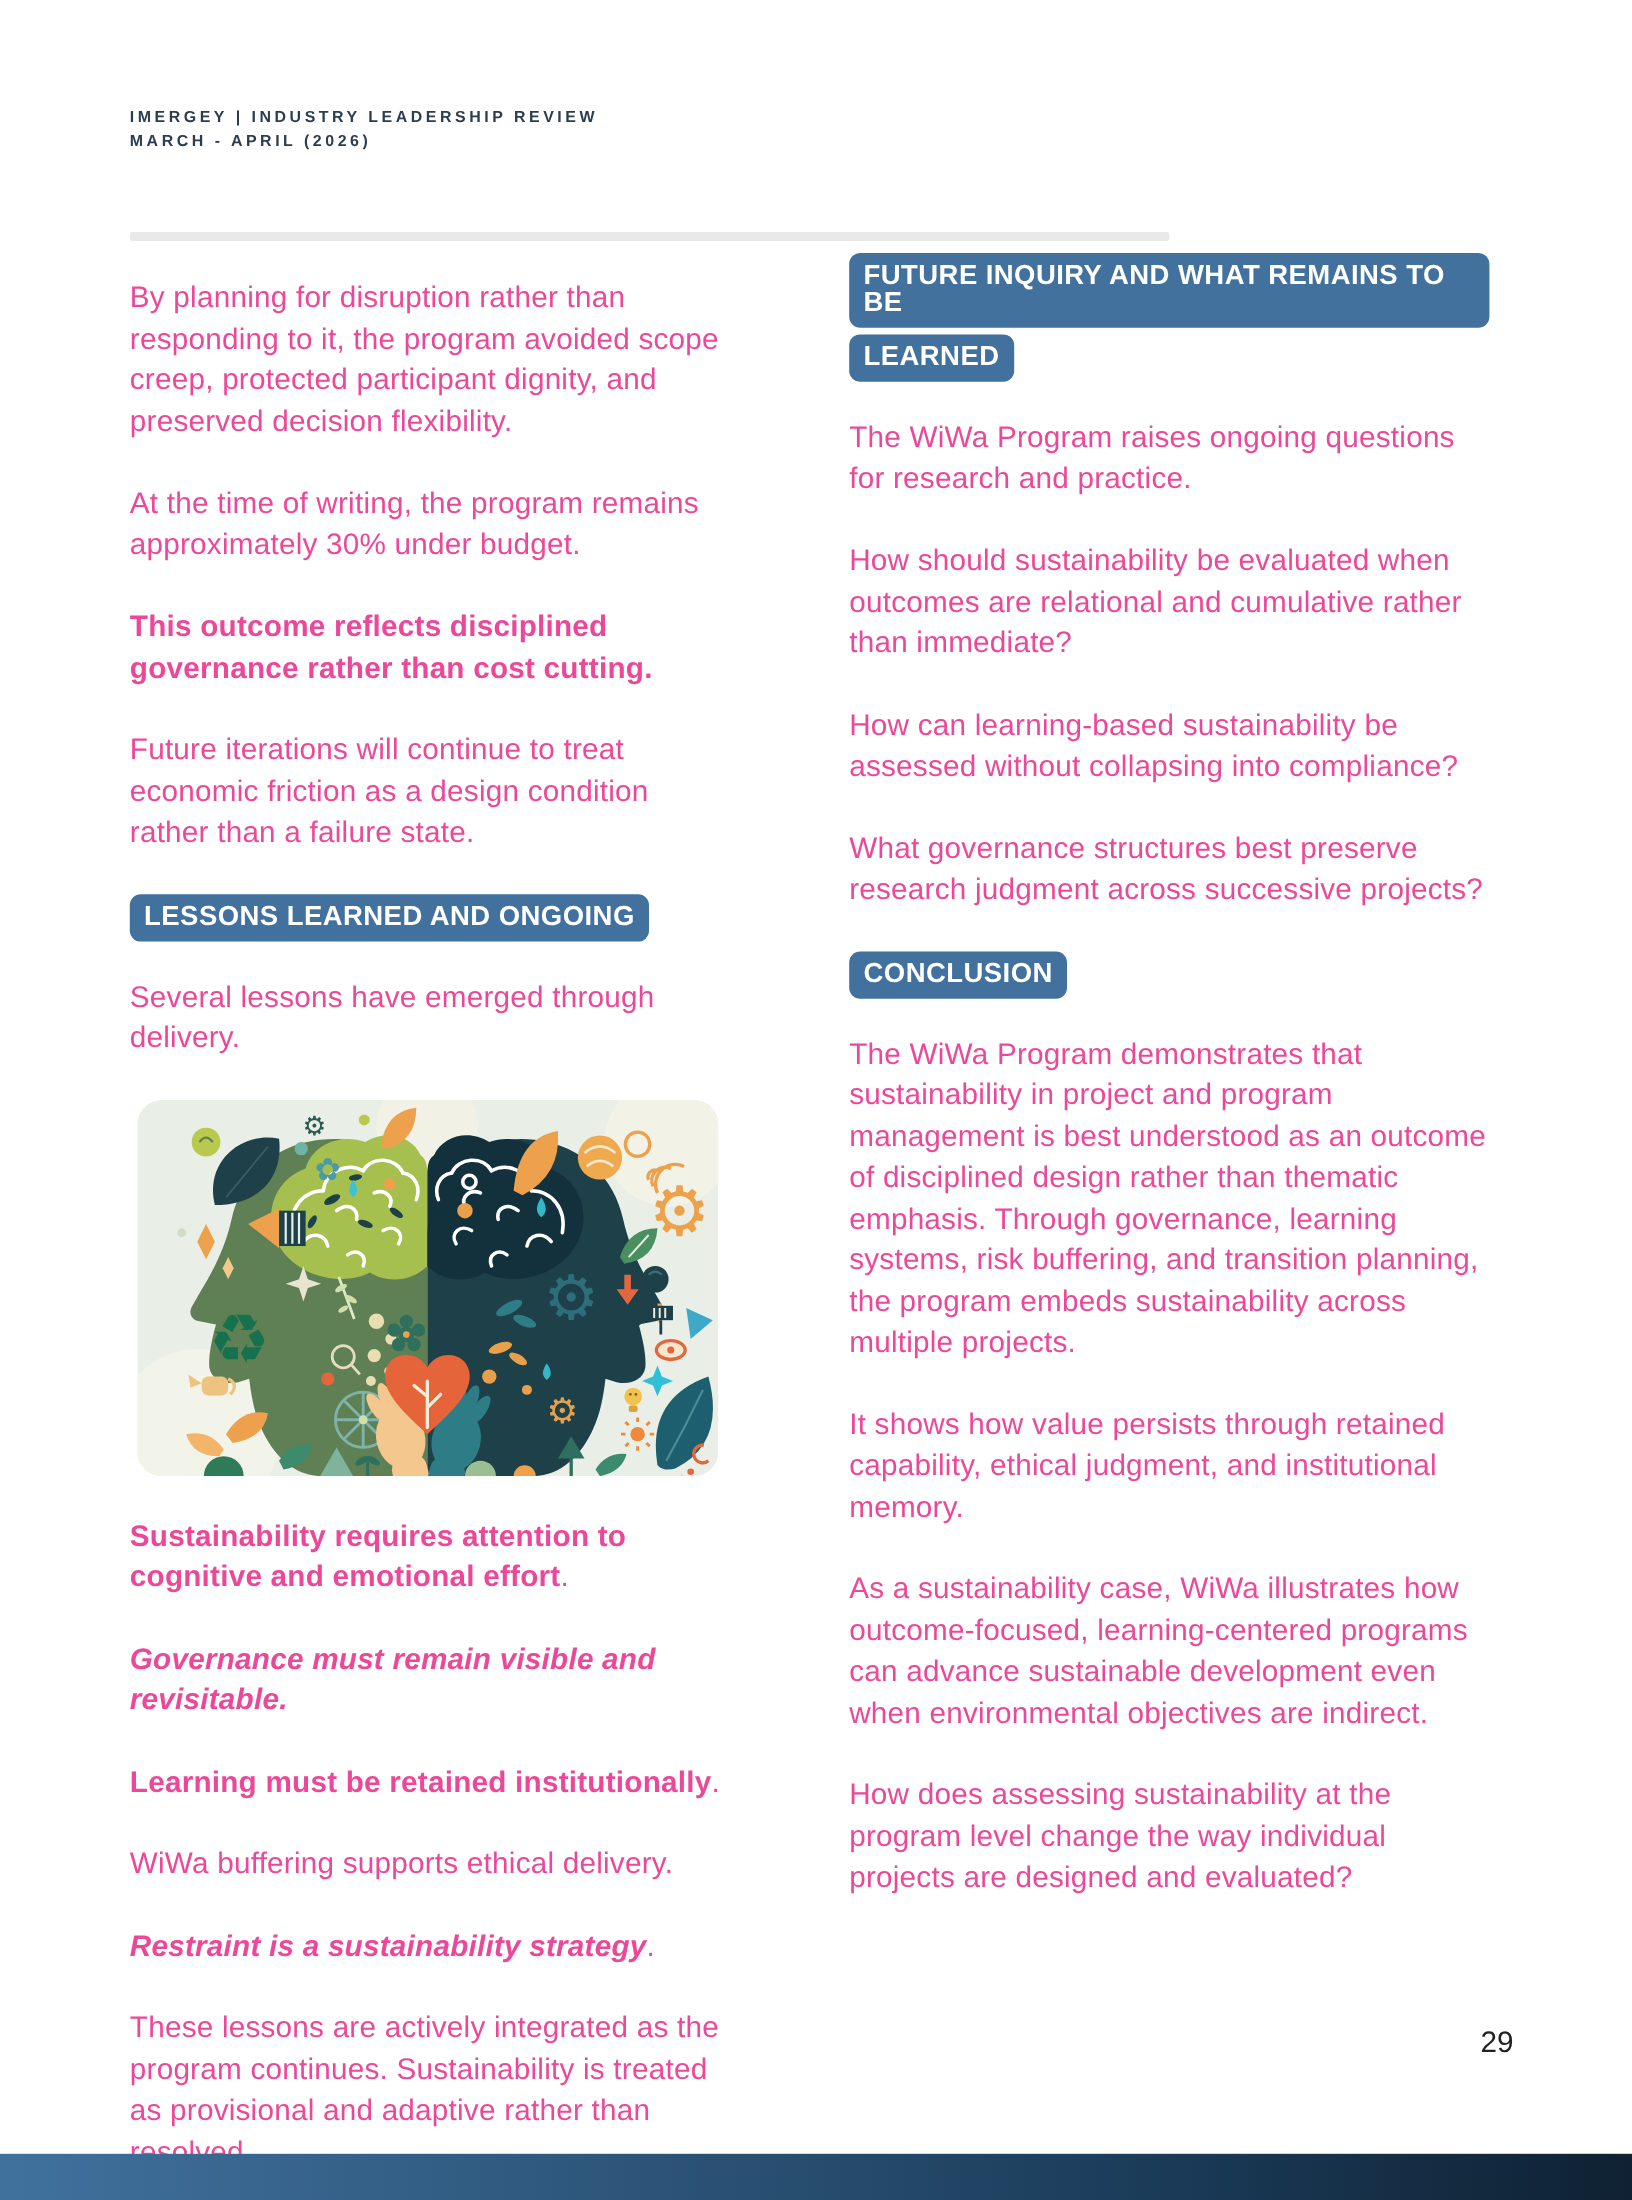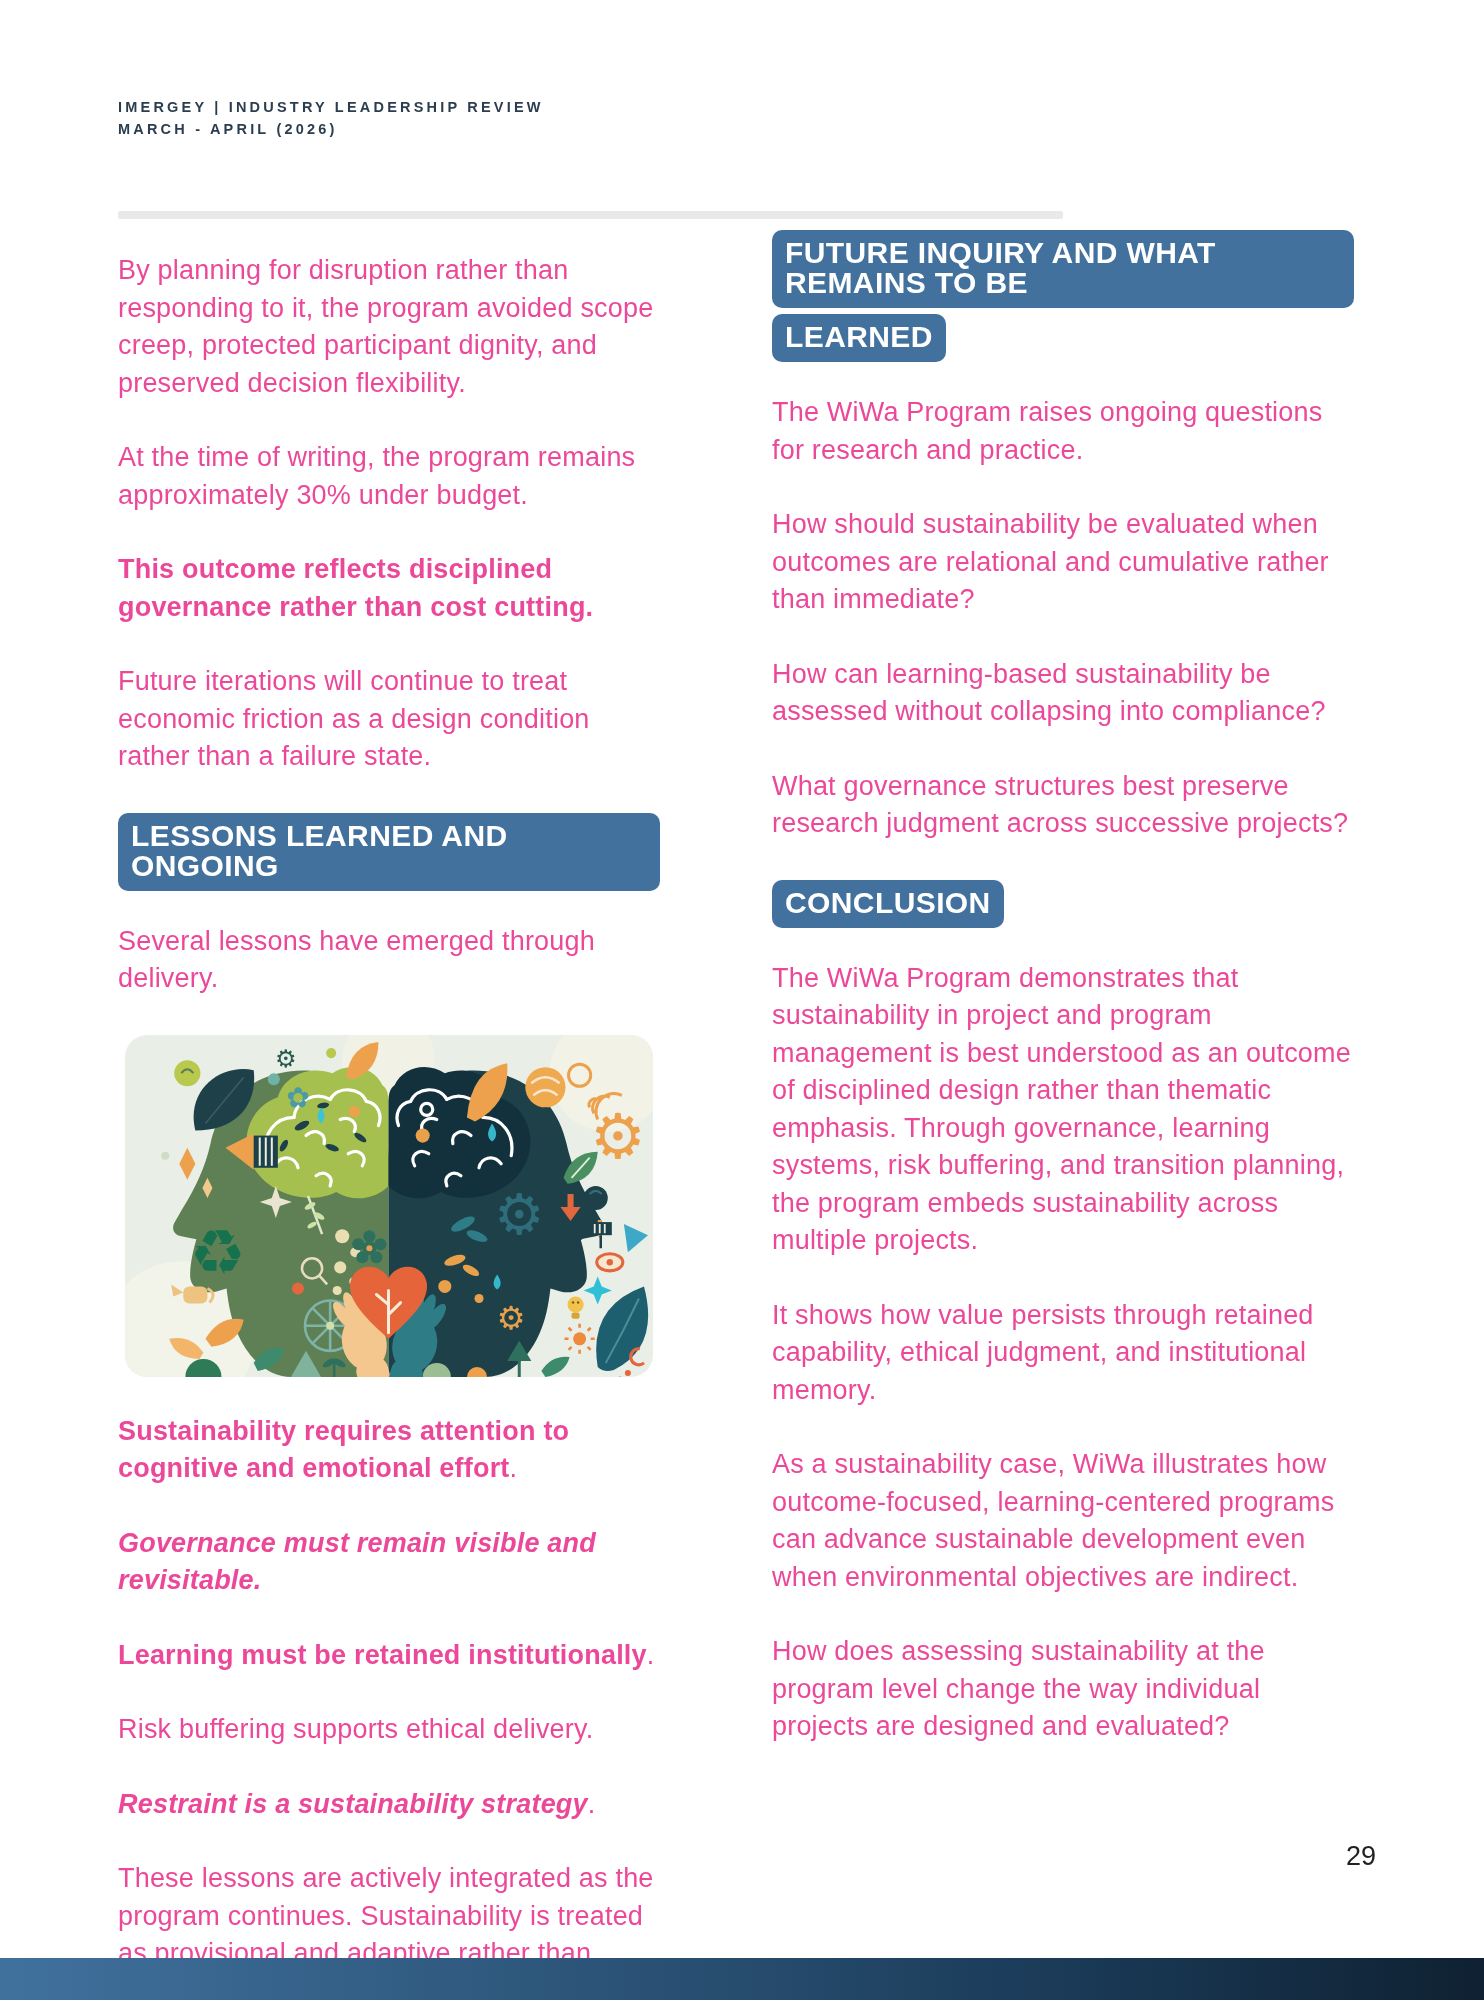--- a/index.html
+++ b/index.html
@@ -11,21 +11,21 @@
   .cols{position:absolute;left:118px;top:252px;width:1240px;display:flex;}
   .colL{width:542px;margin-right:112px;}
   .colR{width:582px;margin-top:-24px;}
   .para{margin:0 0 37px 0;font-size:27px;line-height:37.5px;letter-spacing:0.2px;color:#ec4899;}
   .b{font-weight:700;}
   .bi{font-weight:700;font-style:italic;}
   .norm{font-weight:400;font-style:normal;}
   .badge-block{margin:2px 0 32px 0;}
   .badge-line{display:block;margin:0 0 6px 0;}
   .badge{display:inline-block;background:#41719c;color:#ffffff;font-weight:700;
-         font-size:30px;line-height:1;padding:8px 13px 10px 13px;border-radius:10px;
+         font-size:25px;line-height:1;padding:8px 13px 10px 13px;border-radius:10px;
          letter-spacing:0.4px;}
   .fig{margin:4px 0 36px 0;width:542px;height:342px;}
   .fig svg{display:block;width:542px;height:342px;}
   .pagenum{position:absolute;right:108px;top:1841px;font-size:27px;color:#222;text-align:right;}
   .footerbar{position:absolute;left:0;bottom:0;width:1484px;height:42px;
              background:linear-gradient(to right,#40719d 0%,#2c5478 40%,#1a3a57 72%,#0f2132 100%);}
 </style>
 </head>
 <body>
 
@@ -271,21 +271,21 @@
               <path d="M296,340 a14,14 0 0 1 28,0 Z" fill="#9bbf93"></path>
               <path d="M340,340 a10,10 0 0 1 20,0 Z" fill="#eda14c"></path>
             </g>
           </g>
         </svg>
       </figure>
 
       <p class="para b"><span>Sustainability requires attention to cognitive and emotional effort</span><span class="norm">.</span></p>
       <p class="para bi">Governance must remain visible and revisitable.</p>
       <p class="para b"><span>Learning must be retained institutionally</span><span class="norm">.</span></p>
-      <p class="para">Risk buffering supports ethical delivery.</p>
+      <p class="para">WiWa buffering supports ethical delivery.</p>
       <p class="para bi"><span>Restraint is a sustainability strategy</span><span class="norm">.</span></p>
       <p class="para">These lessons are actively integrated as the program continues. Sustainability is treated as provisional and adaptive rather than resolved.</p>
     </div>
 
     <div class="colR">
       <h2 class="badge-block">
           <span class="badge-line"><span class="badge">FUTURE INQUIRY AND WHAT REMAINS TO BE</span></span>
           <span class="badge-line"><span class="badge">LEARNED</span></span>
         </h2>
 

